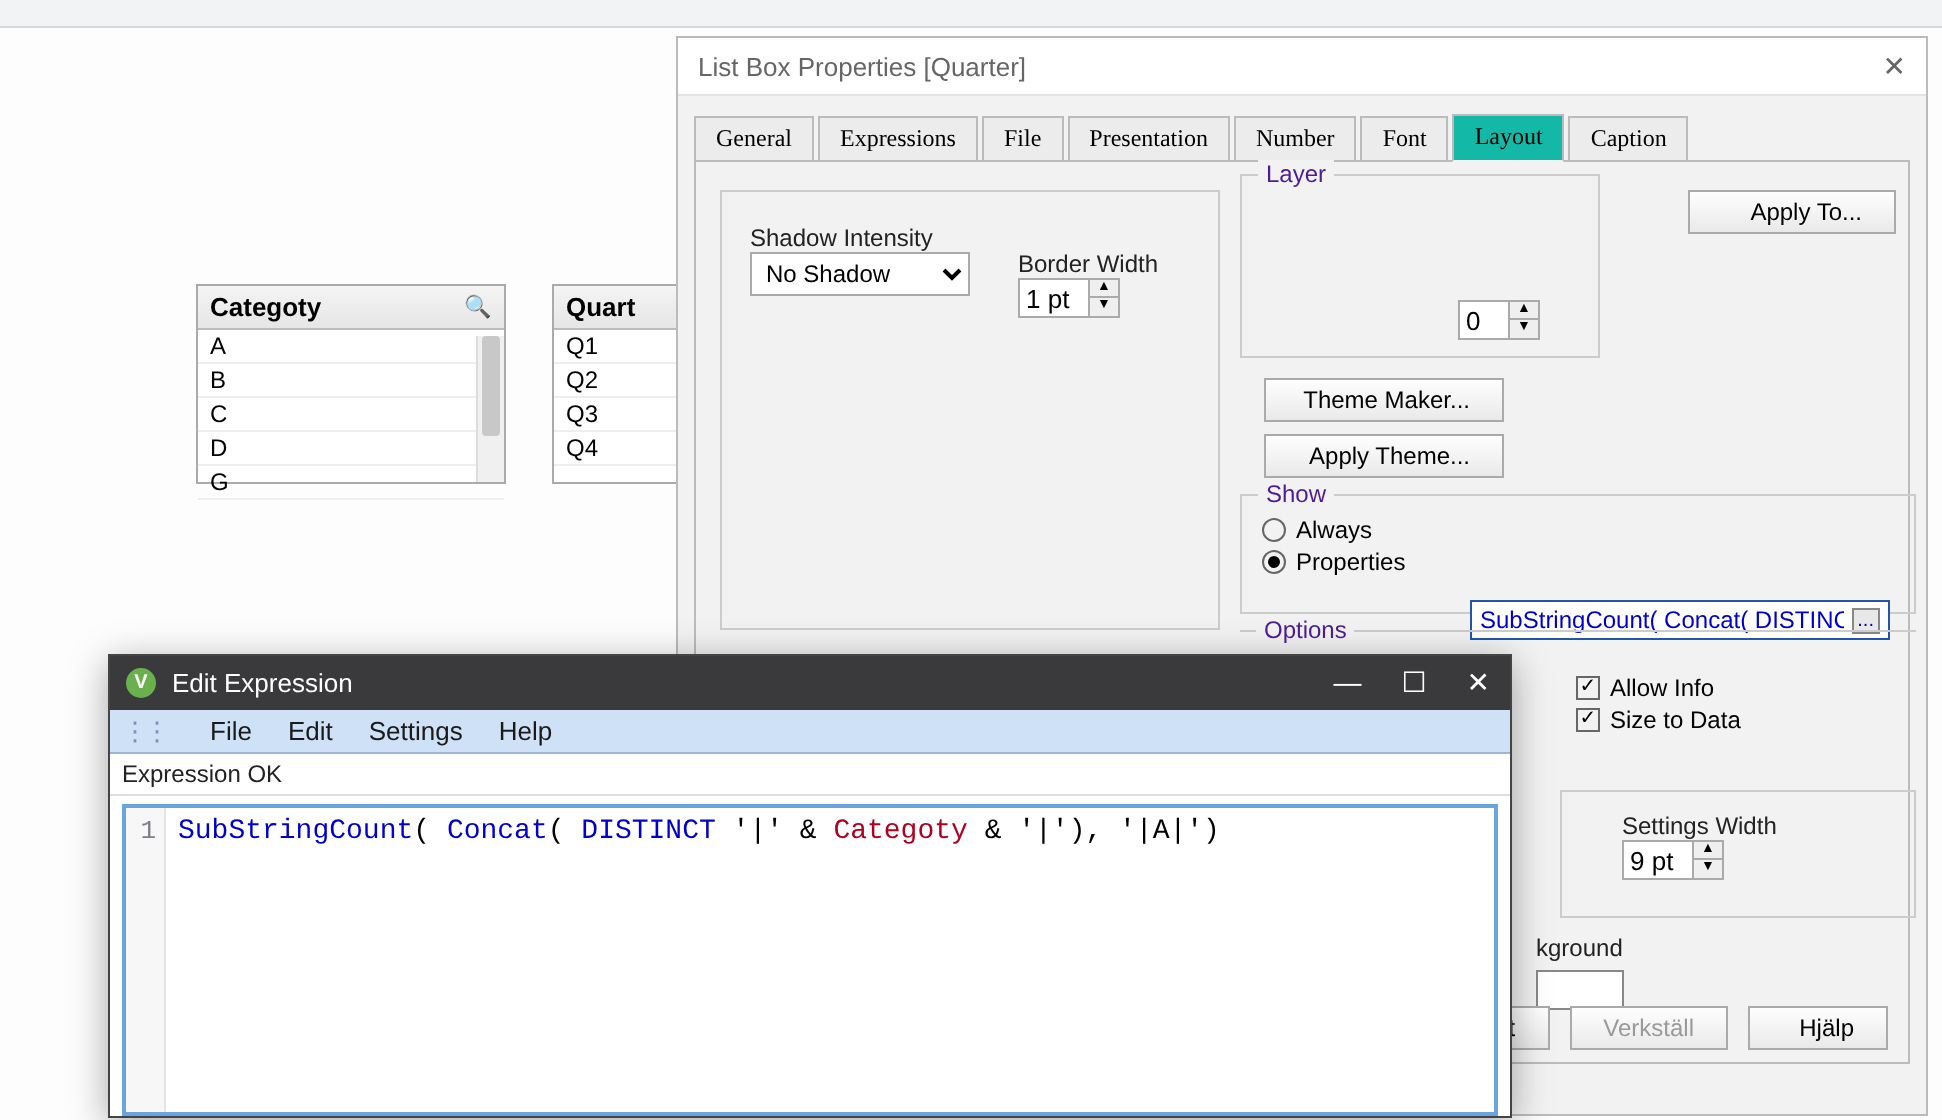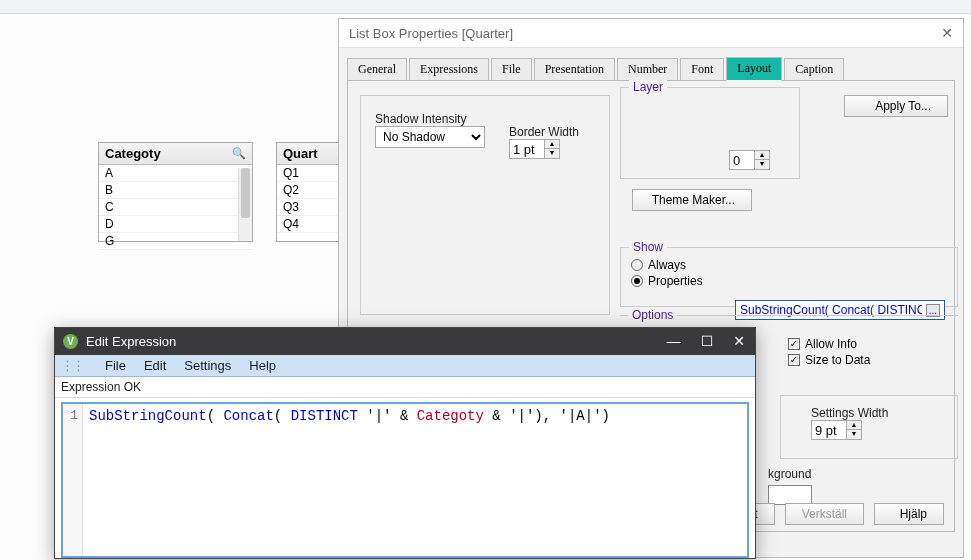--- a/index.html
+++ b/index.html
@@ -148,20 +148,21 @@
                 <div>▲</div>
                 <div>▼</div>
               </div>
           </div>
         </div>
       </div>
 
       <div class="btn-win" style="position:absolute; left:496px; top:14px; width:104px;">Apply To...</div>
 
       <div class="btn-win" style="position:absolute; left:284px; top:108px; width:120px;">Theme Maker...</div>
+      <div class="btn-win" style="position:absolute; left:284px; top:136px; width:120px;">Apply Theme...</div>
 
       <div class="groupbox" style="left:272px; top:166px; width:338px; height:60px;">
         <div class="gb-title">Show</div>
         <div style="position:absolute; left:10px; top:8px;">
           <div class="radio">
               <div class="r"></div>
               <span>Always</span>
             </div>
           <div class="radio">
               <div class="r sel"></div>

